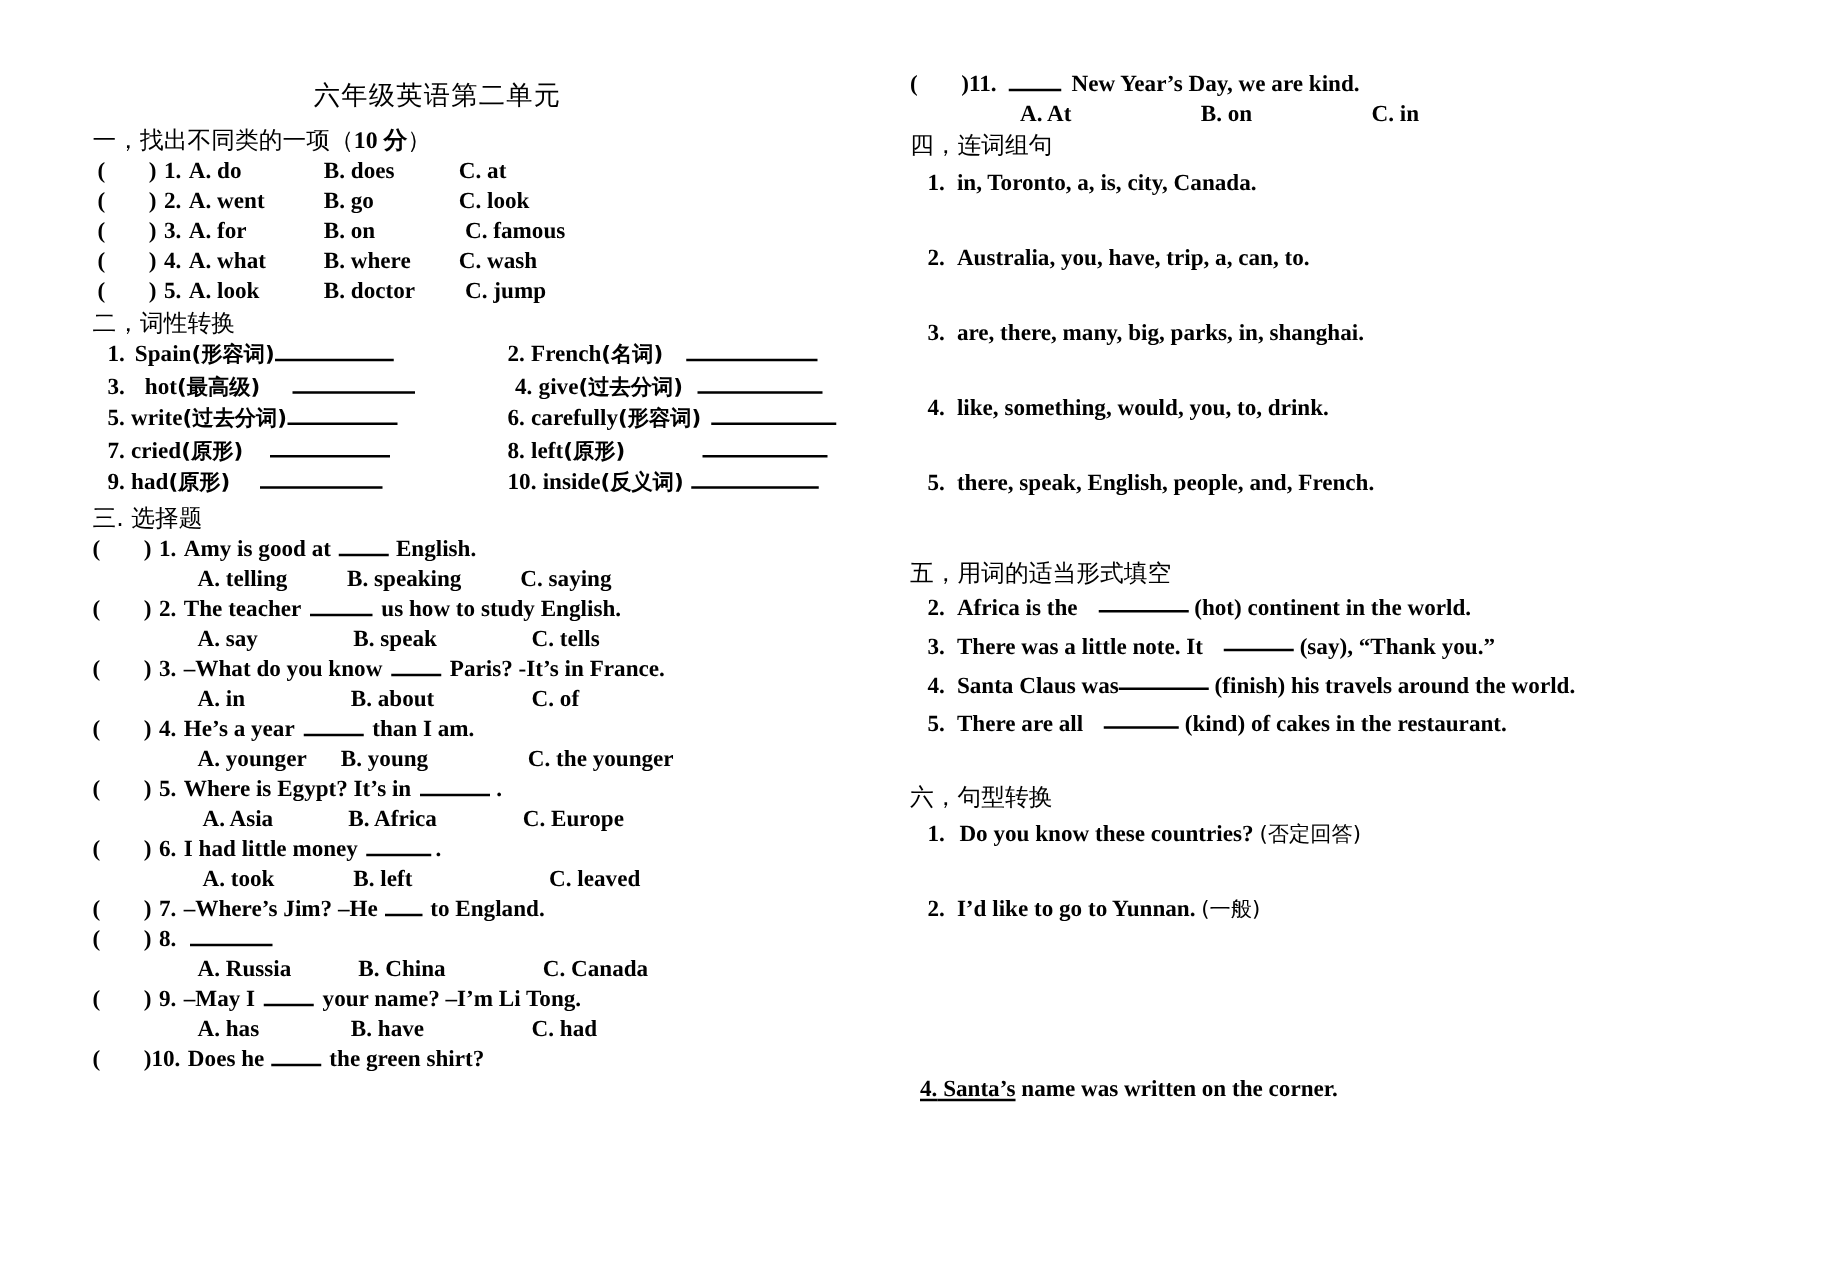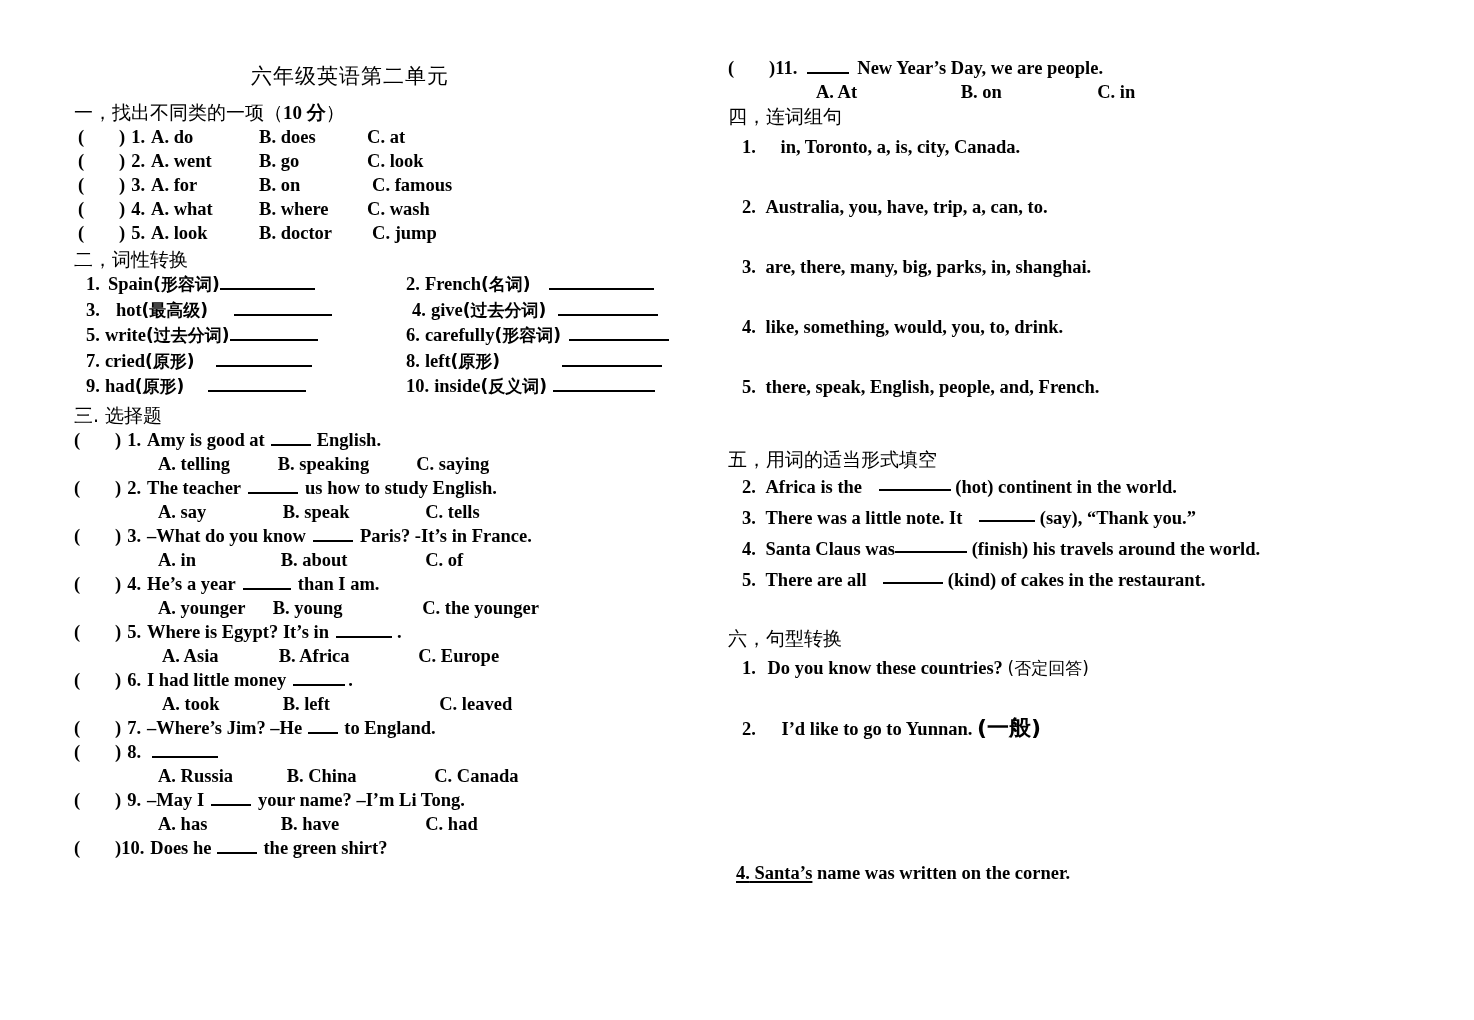--- a/index.html
+++ b/index.html
@@ -385,33 +385,33 @@
   </div>
 
   <div class="col-right">
 
     <div class="qrow">
       <span class="brk-open">(</span>
       <span class="brk-gap"></span>
       <span>)</span>
       <span class="qnum">11.</span>
       <span class="blank" style="width:42px;margin:0 8px 0 4px"></span>
-      <span>New Year’s Day, we are people.</span>
+      <span>New Year’s Day, we are kind.</span>
     </div>
     <div class="optline" style="padding-left:88px">
       <span class="opt" style="width:140px">A. At</span>
       <span class="opt" style="width:132px">B. on</span>
       <span class="opt">C. in</span>
     </div>
 
     <div class="sec-head cn">四，连词组句</div>
 
     <div class="numbered" style="margin-top:6px">
       <span>1.</span>
-      <span style="margin-left:20px">in,   Toronto,   a,   is,   city,   Canada.</span>
+      <span style="margin-left:5px">in,   Toronto,   a,   is,   city,   Canada.</span>
     </div>
     <div class="spacer-lg"></div>
 
     <div class="numbered">
       <span>2.</span>
       <span style="margin-left:5px">Australia,     you,     have,   trip,   a,   can,   to.</span>
     </div>
     <div class="spacer-lg"></div>
 
     <div class="numbered">
@@ -464,21 +464,21 @@
     <div class="sec-head cn">六，句型转换</div>
 
     <div class="numbered" style="margin-top:5px">
       <span>1.</span>
       <span style="margin-left:7px">Do you know these countries? </span><span class="cn" style="font-size:17px;font-weight:400">(否定回答)</span>
     </div>
     <div class="spacer-lg"></div>
 
     <div class="numbered">
       <span>2.</span>
-      <span style="margin-left:21px">I’d like to go to Yunnan. </span><span class="cn" style="font-size:22px;font-weight:700">(一般)</span>
+      <span style="margin-left:5px">I’d like to go to Yunnan. </span><span class="cn" style="font-size:17px;font-weight:400">(一般)</span>
     </div>
     <div class="spacer-lg"></div>
 
 
     <div style="height:84px"></div>
 
     <div class="numbered" style="padding-left:8px">
       <span class="u">4.</span><span class="u"> Santa’s</span><span> name was written on the corner.</span>
     </div>
 

